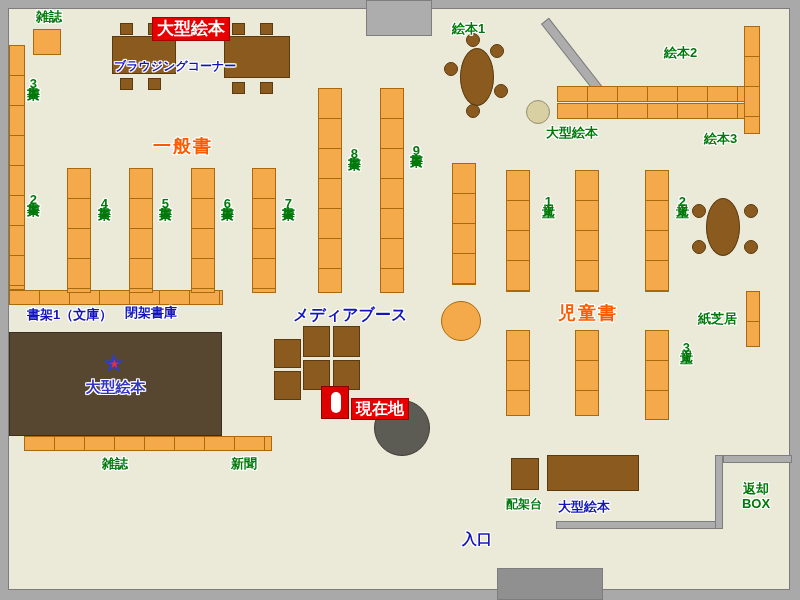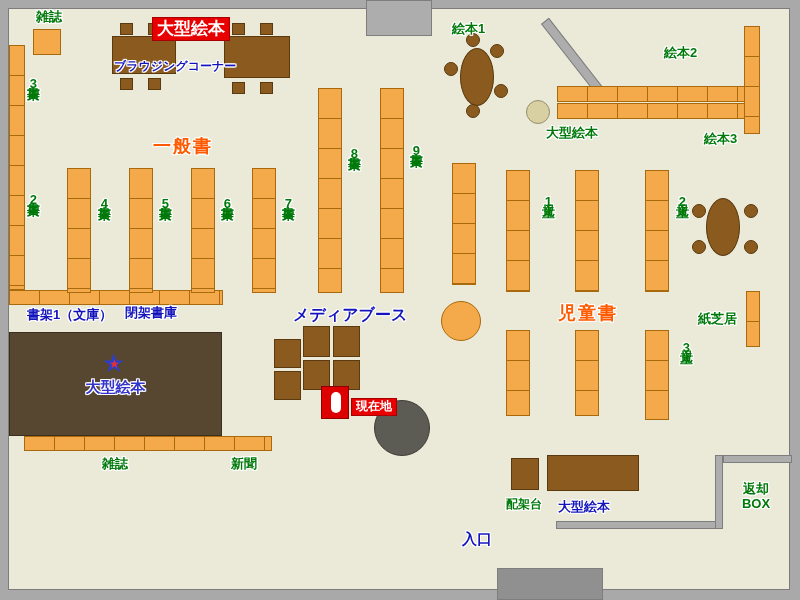--- a/index.html
+++ b/index.html
@@ -117,21 +117,21 @@
 <div class="lab green vert" style="left:219px;top:196px">書架6</div>
 <div class="lab green vert" style="left:280px;top:196px">書架7</div>
 <div class="lab green vert" style="left:346px;top:146px">書架8</div>
 <div class="lab green vert" style="left:408px;top:143px">書架9</div>
 
 <div class="lab blue" style="left:27px;top:308px">書架1（文庫）</div>
 <div class="lab blue" style="left:125px;top:306px">閉架書庫</div>
 <div class="lab" style="left:9px;top:378px;width:213px;text-align:center;color:#3333cc;font-size:15px">大型絵本</div>
 
 <div class="lab blue" style="left:293px;top:306px;font-size:16px">メディアブース</div>
-<div class="lab redbox" style="left:351px;top:398px;font-size:12px">現在地</div>
+<div class="lab redbox" style="left:351px;top:398px;font-size:16px">現在地</div>
 
 <div class="lab green" style="left:452px;top:22px">絵本1</div>
 <div class="lab green" style="left:664px;top:46px">絵本2</div>
 <div class="lab green" style="left:704px;top:132px">絵本3</div>
 <div class="lab green" style="left:546px;top:126px">大型絵本</div>
 
 <div class="lab green vert" style="left:540px;top:194px">児童1</div>
 <div class="lab green vert" style="left:674px;top:194px">児童2</div>
 <div class="lab green vert" style="left:678px;top:340px">児童3</div>
 <div class="lab big" style="left:558px;top:303px">児童書</div>

